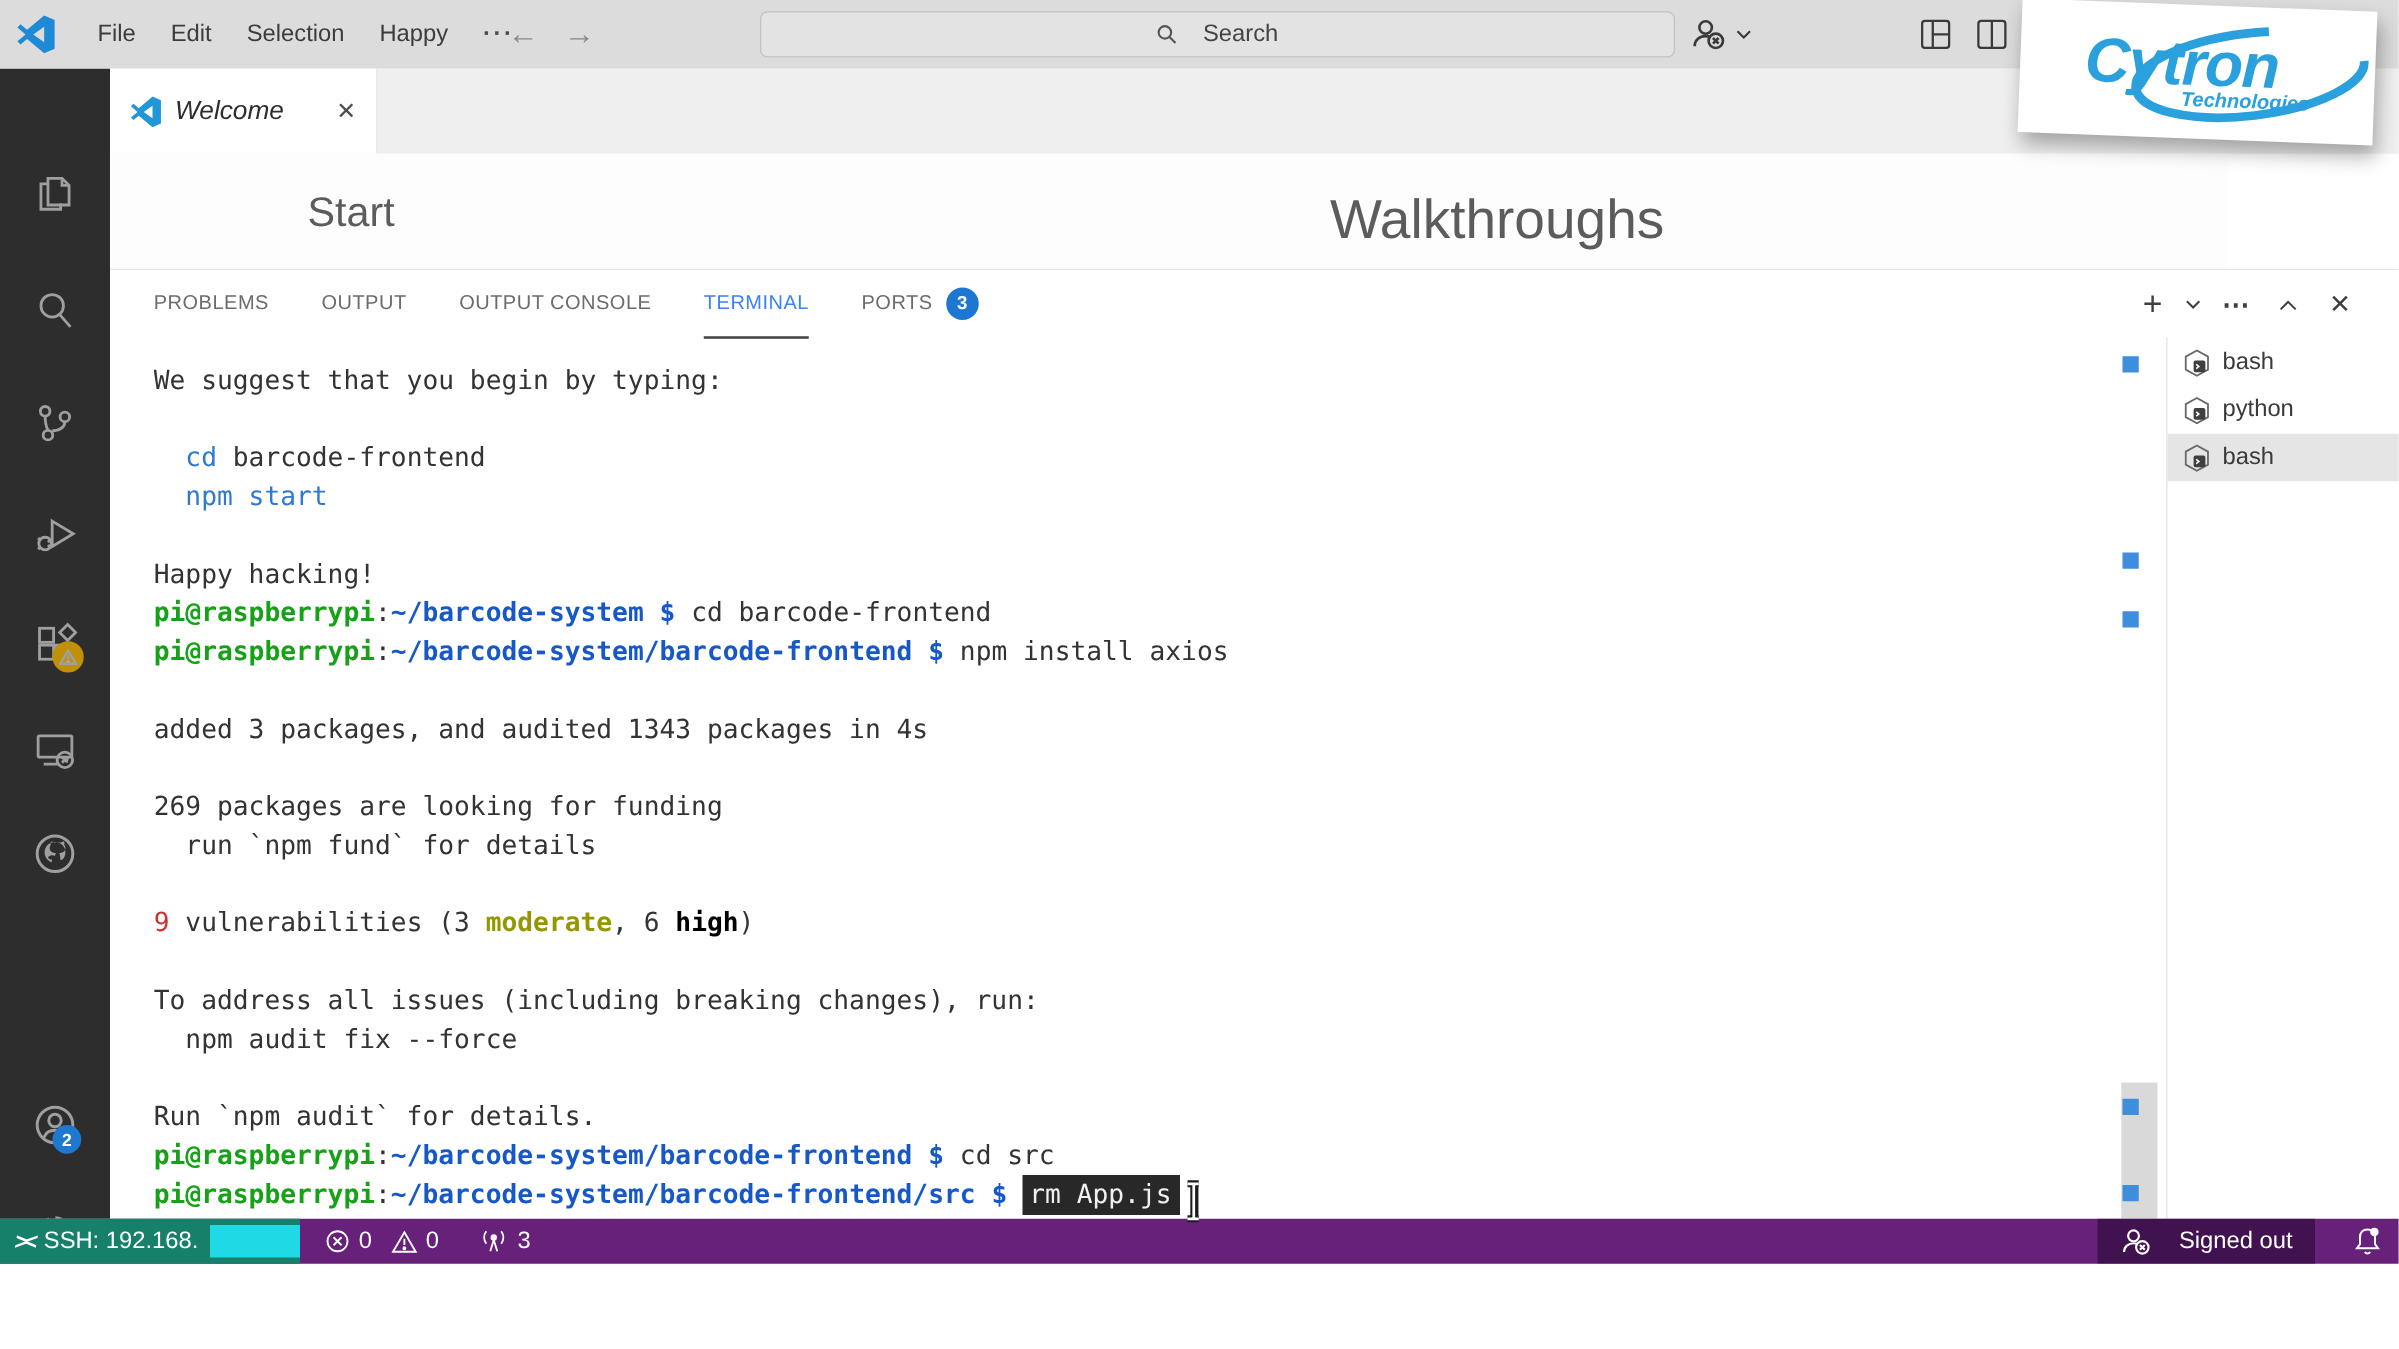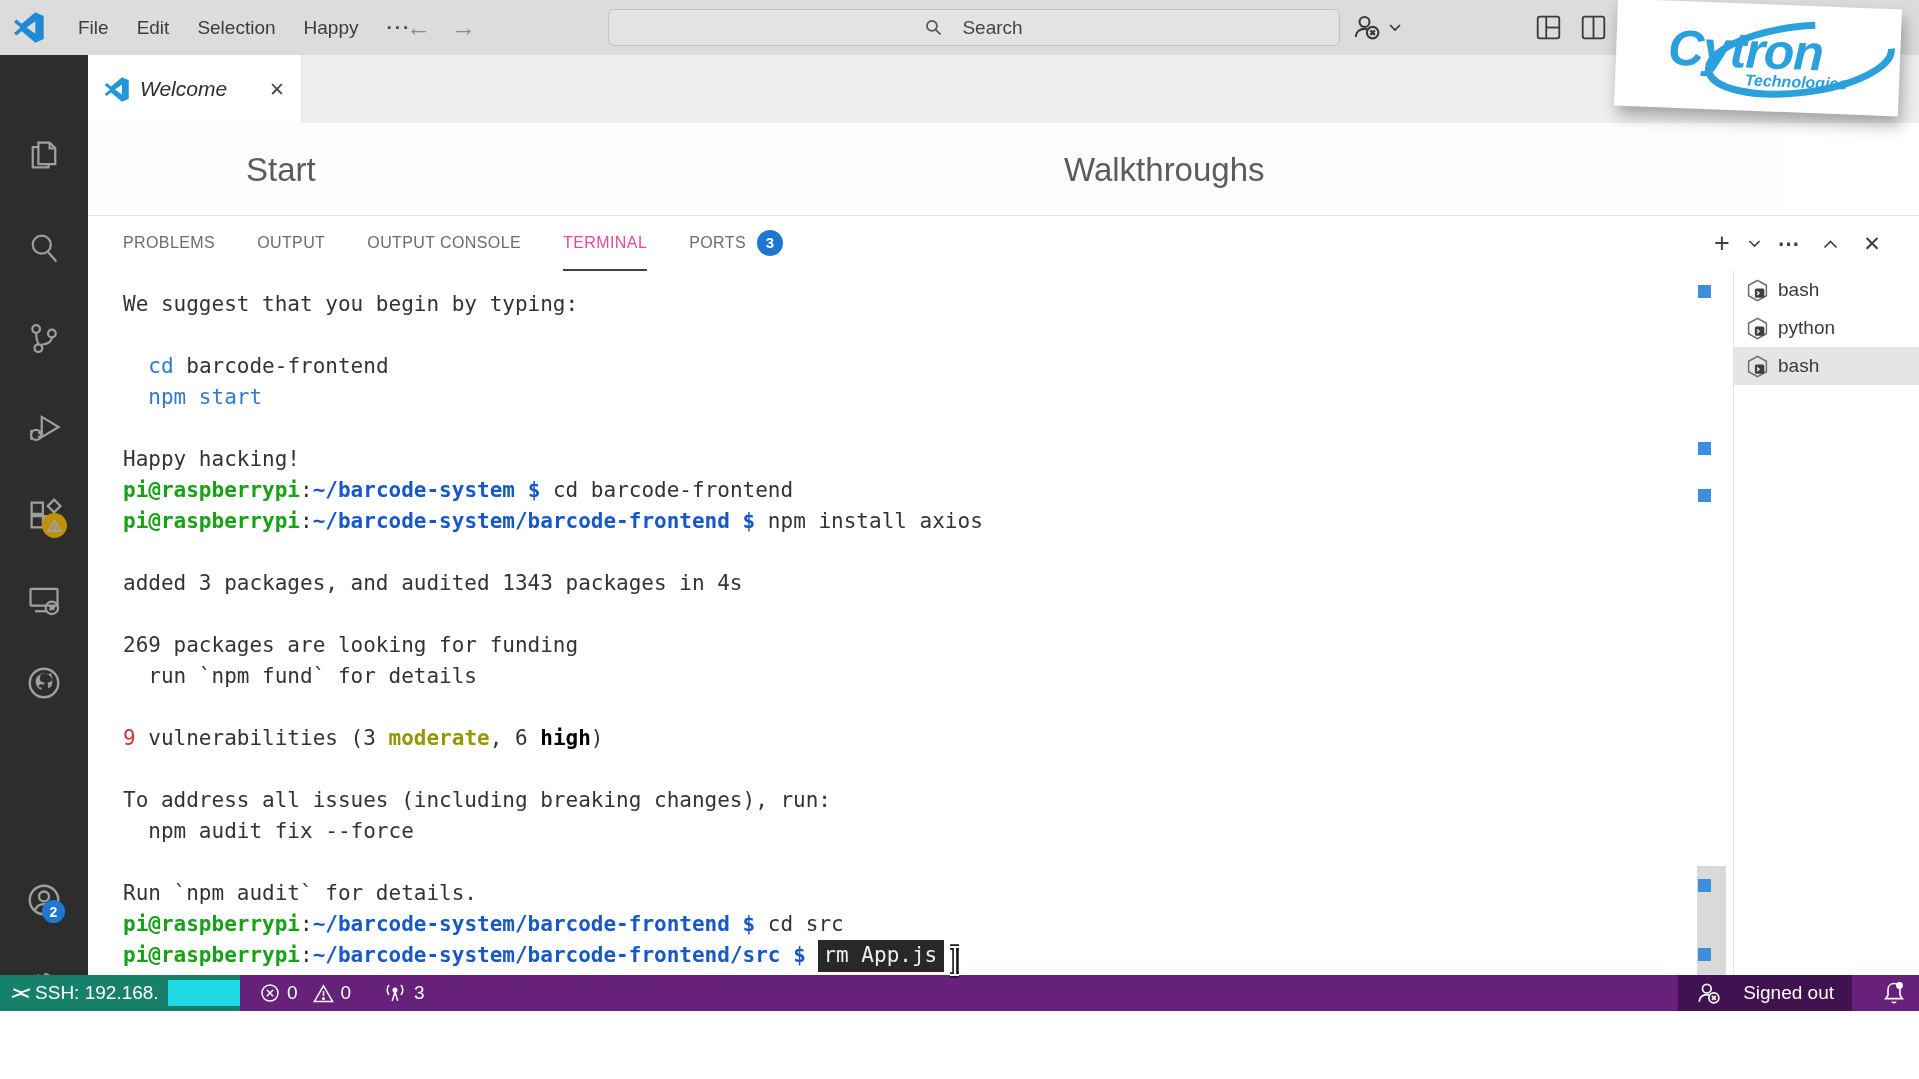--- a/index.html
+++ b/index.html
@@ -40,28 +40,28 @@
                display:flex; align-items:center; justify-content:center; }
 
   
   .tabstrip { position:absolute; left:88px; top:55px; width:1831px; height:68px; background:#efefef; }
   .tab { position:absolute; left:0; top:0; width:214px; height:68px; background:#fff;
          display:flex; align-items:center; padding:0 16px; gap:11px; border-right:1px solid #e2e2e2; }
   .tab-label { font-style:italic; font-size:21px; color:#2e2e2e; }
   .tab-close { margin-left:auto; font-size:19px; color:#4d4d4d; cursor:pointer; }
   .editor { position:absolute; left:88px; top:123px; width:1694px; height:92px; background:#fdfdfd; }
   .h-start { position:absolute; left:158px; top:28px; font-size:33px; font-weight:300; color:#5c5c5c; }
-  .h-walk  { position:absolute; left:976px; top:28px; font-size:33px; font-weight:300; color:#5c5c5c; }
+  .h-walk  { position:absolute; left:976px; top:28px; font-size:44px; font-weight:300; color:#5c5c5c; }
 
   
   .panel { position:absolute; left:88px; top:215px; width:1831px; height:760px; background:#fff; border-top:1px solid #e6e6e6; }
   .panel-tabs { position:absolute; left:35px; top:0; height:55px; display:flex; align-items:stretch; gap:42px;
                 font-size:16px; letter-spacing:.4px; color:#6c6c6c; }
   .panel-tab { display:flex; align-items:center; height:100%; border-bottom:2px solid transparent; cursor:pointer; }
-  .panel-tab.active { color:#ec4899; border-bottom-color:#424242; }
+  .panel-tab.active { color:#3b82f6; border-bottom-color:#424242; }
   .ports-badge { width:26px; height:26px; border-radius:50%; background:#1d76d2; color:#fff; font-size:15px;
                  display:flex; align-items:center; justify-content:center; margin-left:11px; font-weight:bold; }
   .panel-actions { position:absolute; right:26px; top:0; height:55px; display:flex; align-items:center; color:#3f3f3f; }
   .pa { display:flex; align-items:center; justify-content:center; cursor:pointer; }
 
   
   .term { position:absolute; left:35px; top:73px; width:1560px; height:687px; overflow:hidden;
           font-family:"DejaVu Sans Mono", monospace; font-size:21px; line-height:31px; white-space:pre; color:#333; }
   .t-line { position:relative; height:31px; }
   .sd{color:#333} .sb{color:#2e7ad1} .sg{color:#17a117;font-weight:bold}

